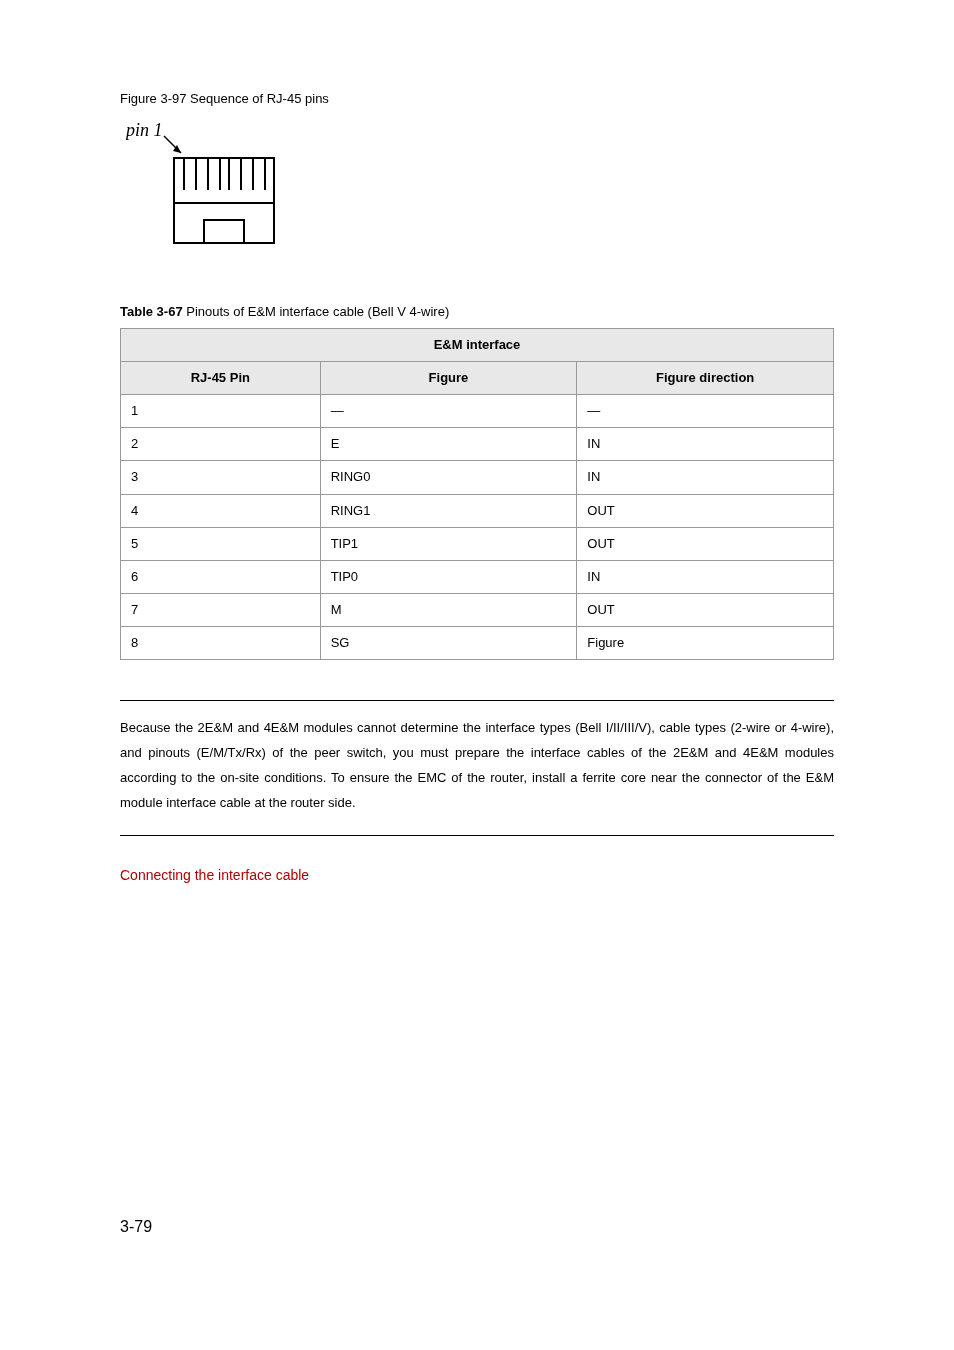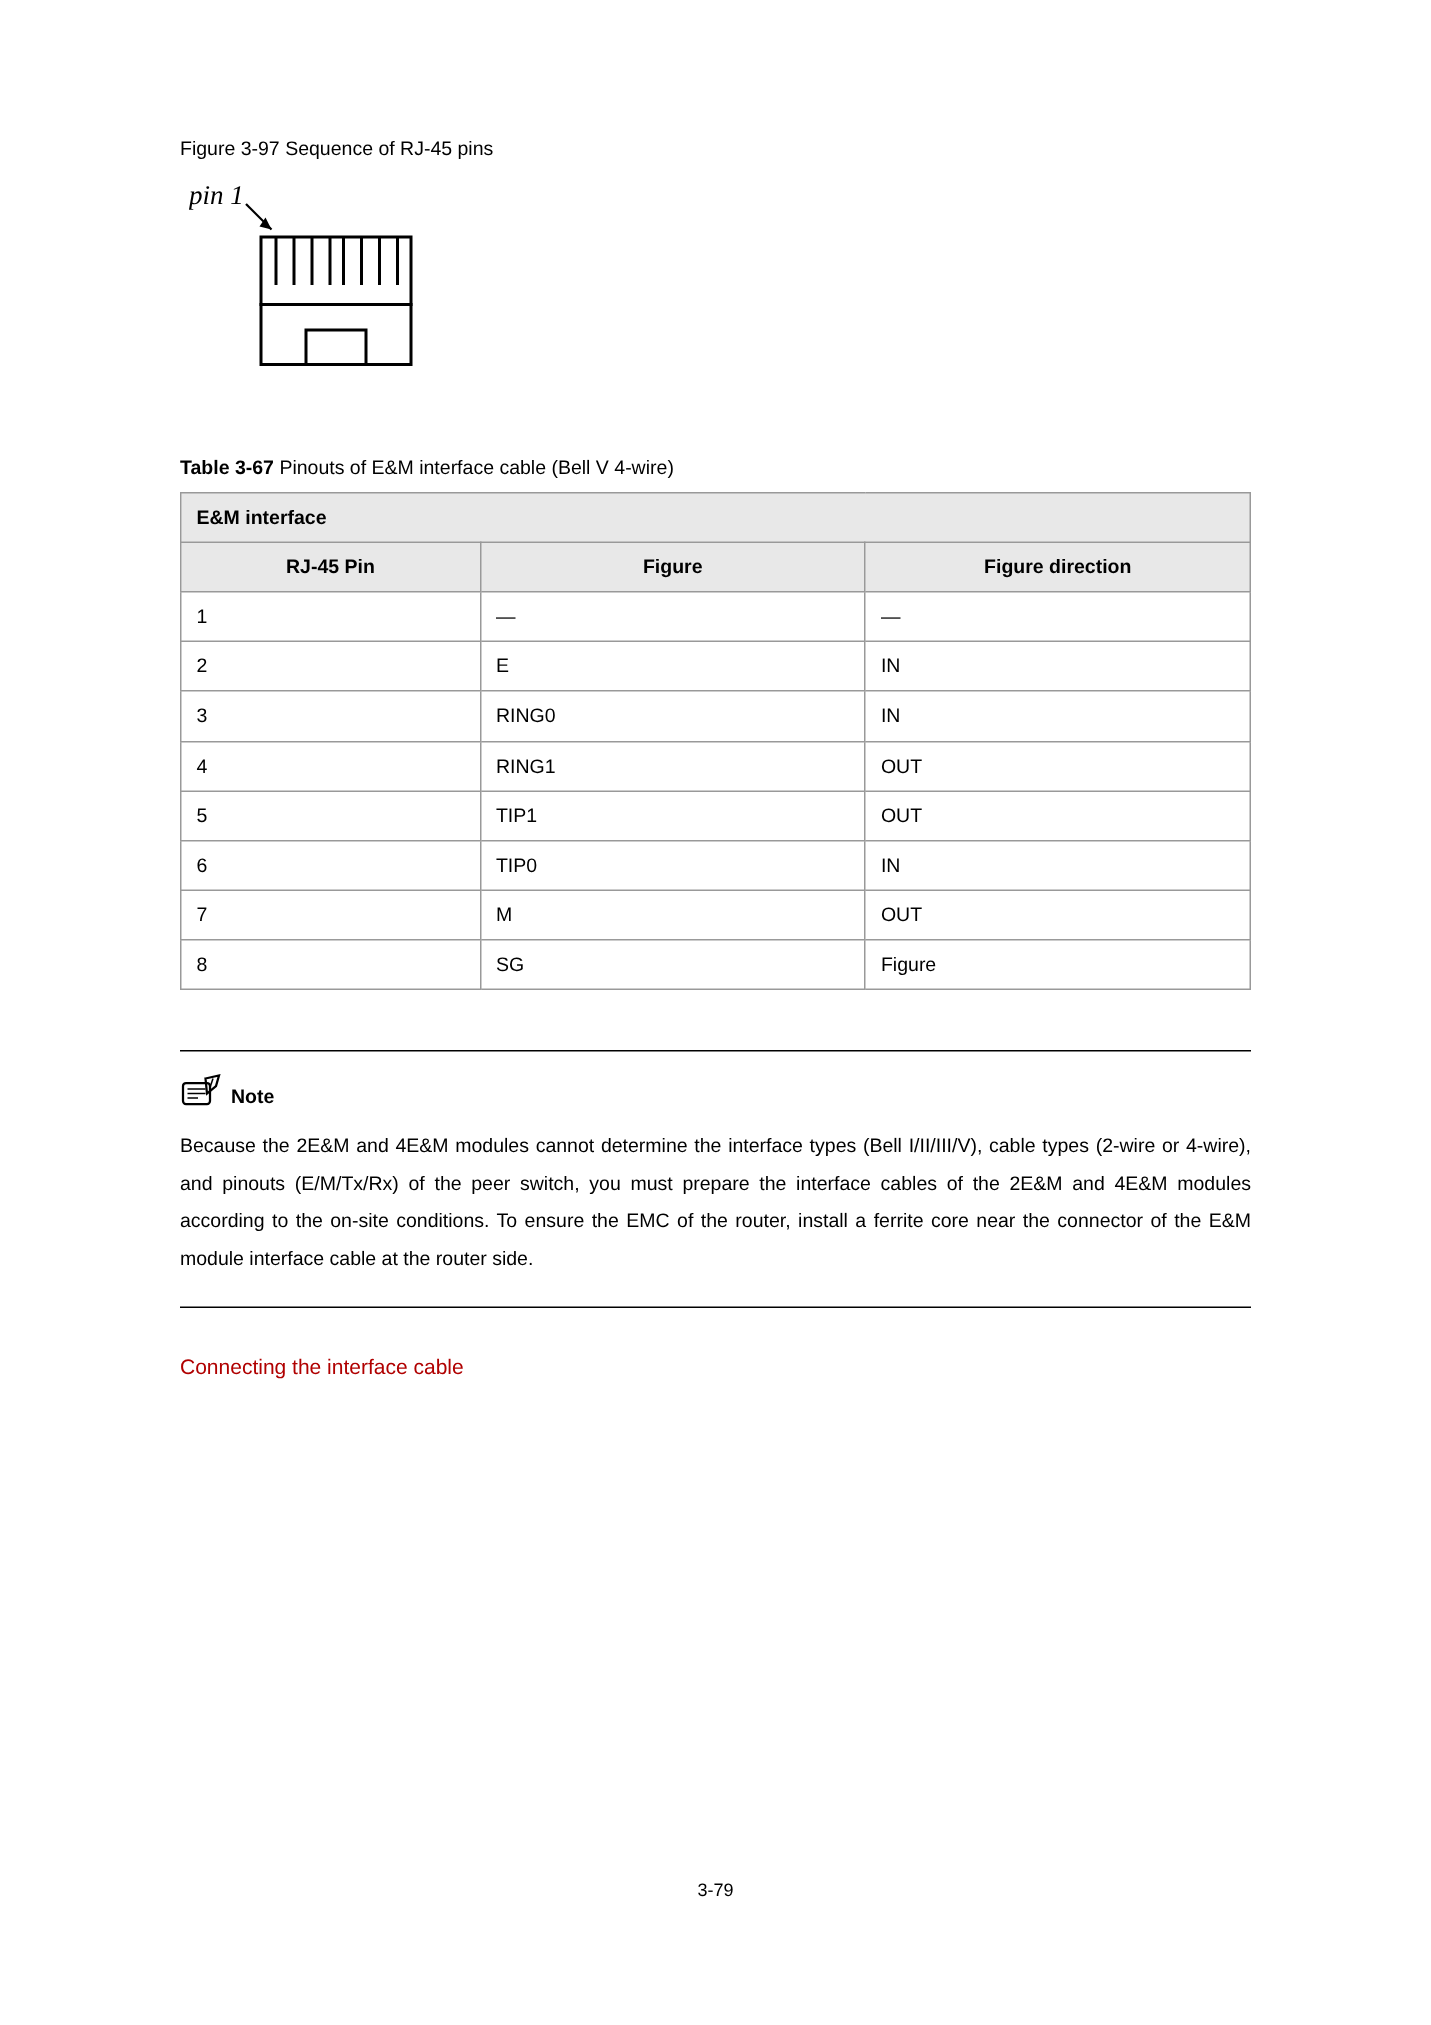--- a/index.html
+++ b/index.html
@@ -47,21 +47,21 @@
     }
     th, td {
       border: 1px solid #999;
       padding: 7px 10px;
       text-align: left;
       font-size: 13px;
     }
     th {
       background: #e8e8e8;
       font-weight: bold;
-      text-align: left;
+      text-align: center;
     }
     .th-sub {
       text-align: center;
     }
     .note-section {
       border-top: 1px solid #000;
       border-bottom: 1px solid #000;
       padding: 15px 0 20px 0;
       margin-bottom: 30px;
     }
@@ -83,23 +83,22 @@
       text-align: justify;
       line-height: 1.9;
     }
     .section-heading {
       color: #b00000;
       font-weight: normal;
       font-size: 14px;
       margin-top: 8px;
     }
     .page-num {
-      text-align: center;
       margin-top: 330px;
-      font-size: 12px;
+      font-size: 16px;
     }
   </style>
 </head>
 <body>
 
 <div class="figure-caption">
   <span class="caption-label">Figure 3-97</span>
   <span> </span>
   <span class="caption-text">Sequence of RJ-45 pins</span>
 </div>
@@ -181,31 +180,18 @@
     </tr>
     <tr>
       <td>8</td>
       <td>SG</td>
       <td>Figure</td>
     </tr>
   </tbody>
 </table>
 
 <div class="note-section">
-  <div class="note-header">
-    <span class="note-icon">
-      <svg width="28" height="24" viewBox="0 0 28 24">
-        <rect x="2" y="6" width="18" height="14" rx="2" fill="none" stroke="#000" stroke-width="1.5"></rect>
-        <line x1="5" y1="10" x2="17" y2="10" stroke="#000" stroke-width="1"></line>
-        <line x1="5" y1="13" x2="17" y2="13" stroke="#000" stroke-width="1"></line>
-        <line x1="5" y1="16" x2="12" y2="16" stroke="#000" stroke-width="1"></line>
-        <path d="M 17 3 L 26 1 L 24 8 L 18 13 Z" fill="none" stroke="#000" stroke-width="1.5"></path>
-        <line x1="22" y1="3" x2="20" y2="9" stroke="#000" stroke-width="1"></line>
-      </svg>
-    </span>
-    <span class="note-label">Note</span>
-  </div>
   <div class="note-body">Because the 2E&amp;M and 4E&amp;M modules cannot determine the interface types (Bell I/II/III/V), cable types (2-wire or 4-wire), and pinouts (E/M/Tx/Rx) of the peer switch, you must prepare the interface cables of the 2E&amp;M and 4E&amp;M modules according to the on-site conditions. To ensure the EMC of the router, install a ferrite core near the connector of the E&amp;M module interface cable at the router side.</div>
 </div>
 
 <div class="section-heading">Connecting the interface cable</div>
 
 <div class="page-num">3-79</div>
 
 </body></html>

